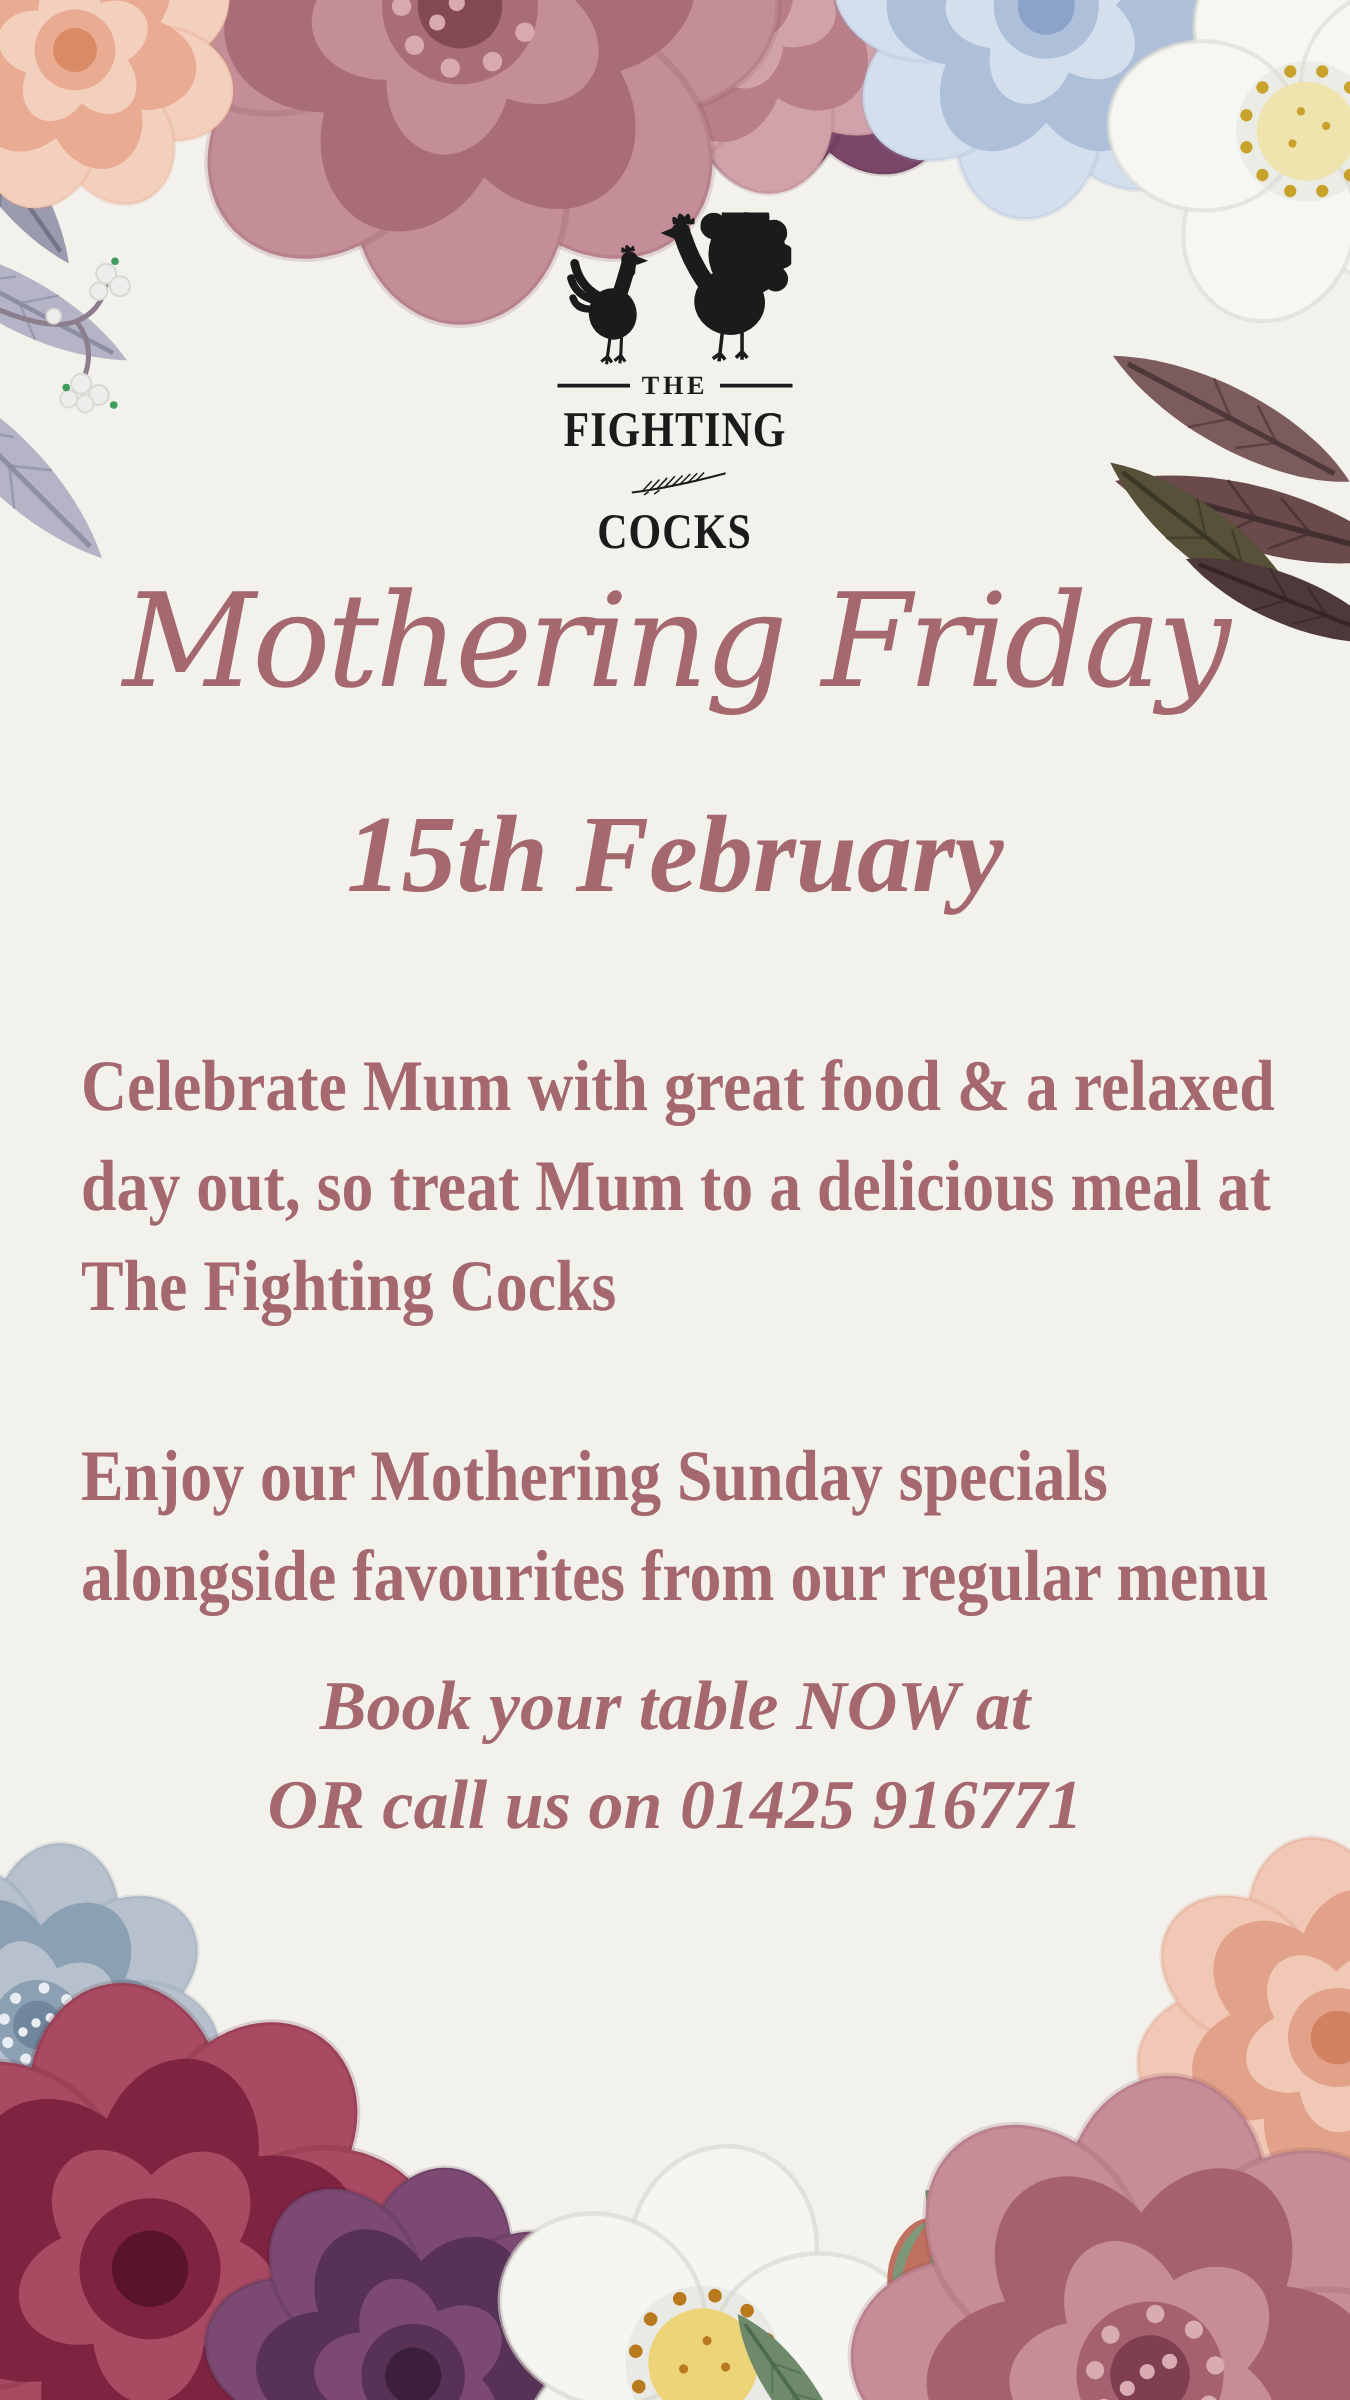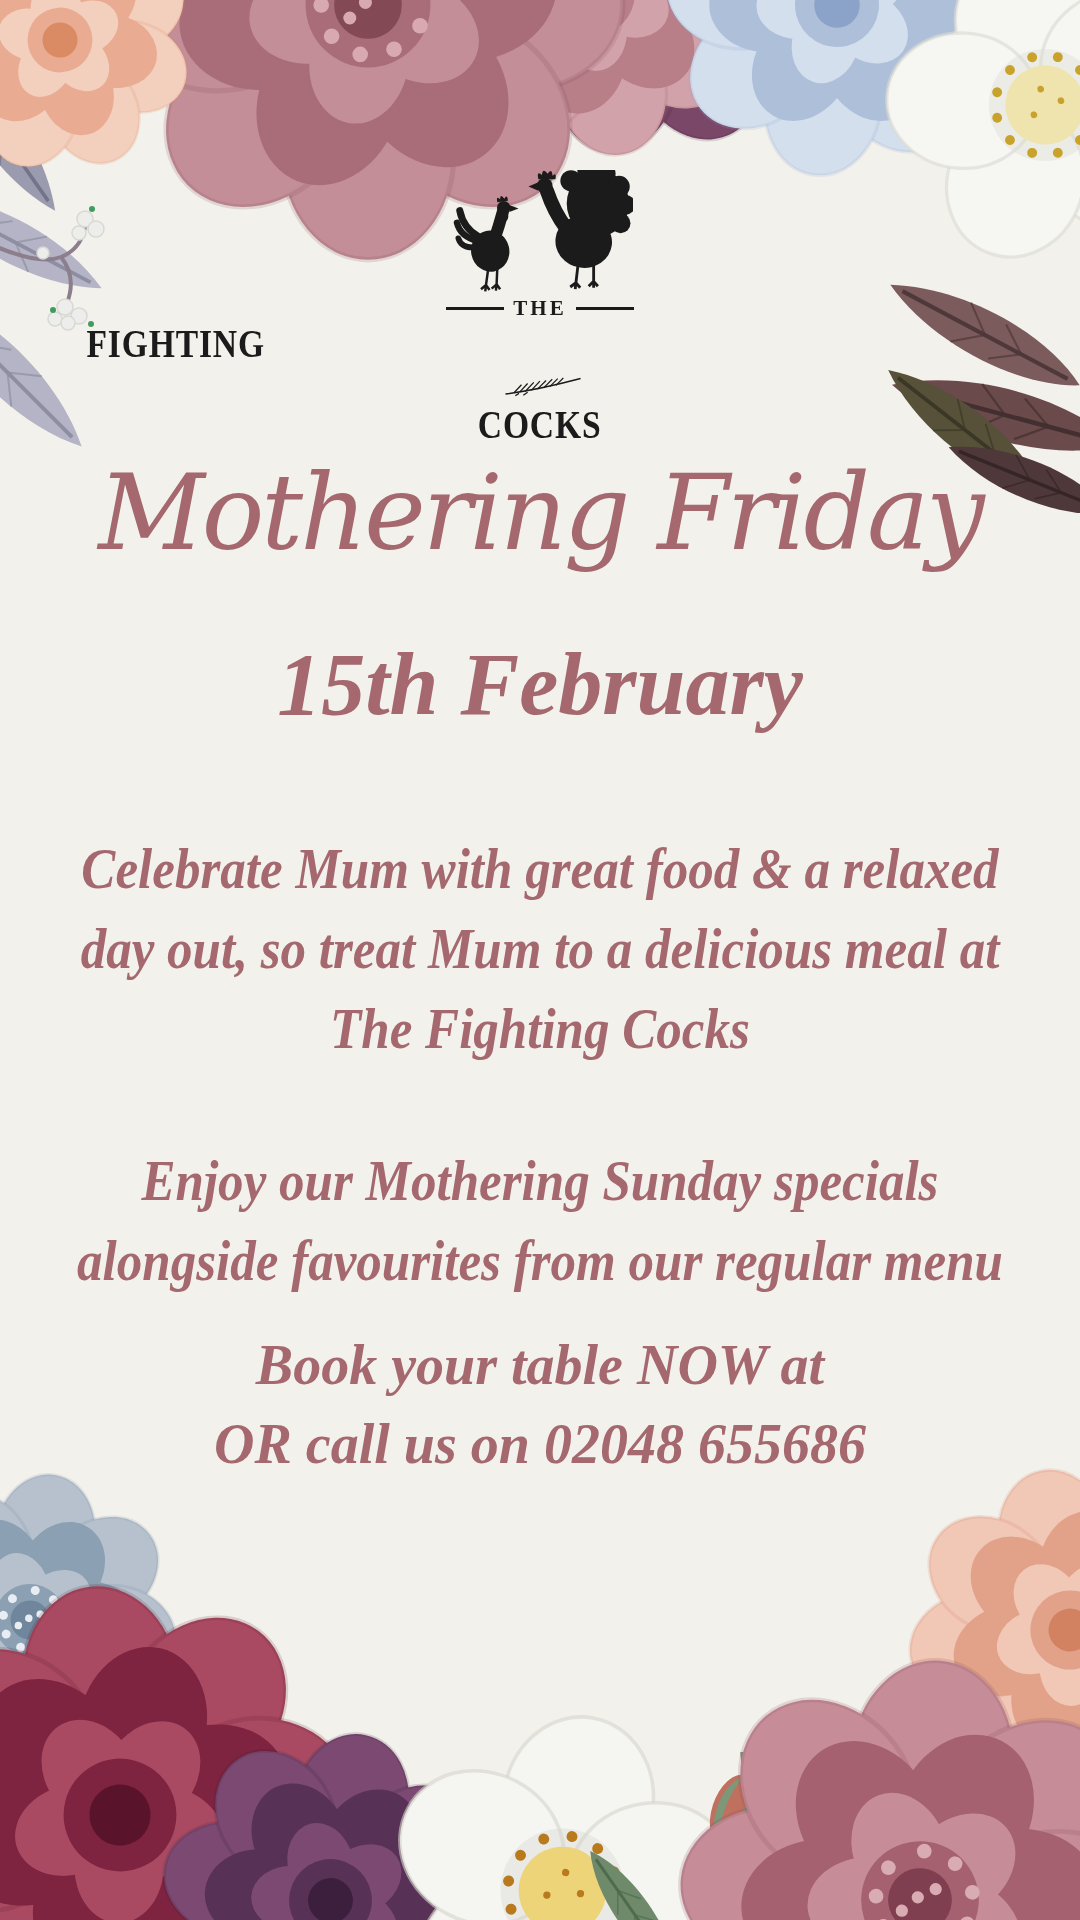--- a/index.html
+++ b/index.html
@@ -1,37 +1,37 @@
 <!DOCTYPE html>
 <html><head>
 <meta charset="utf-8">
 <style>
   html,body{margin:0;padding:0;background:#d8d6d0;}
   .page{position:relative;width:1080px;height:1920px;background:#f3f1ec;overflow:hidden;
         font-family:"Liberation Serif","DejaVu Serif",serif;}
   .deco{position:absolute;pointer-events:none;}
   
-  .logo{position:absolute;top:170px;left:0;width:100%;text-align:left;color:#1b1b1b;z-index:5;}
+  .logo{position:absolute;top:170px;left:0;width:100%;text-align:center;color:#1b1b1b;z-index:5;}
   .roosters{display:block;margin:0 auto;width:186px;height:134px;}
   .logo-the{display:flex;align-items:center;justify-content:center;gap:9px;
             font-size:21px;font-weight:bold;letter-spacing:3px;margin-top:-8px;}
   .rule{display:inline-block;width:58px;height:3px;background:#1b1b1b;}
   .logo-word{display:block;font-weight:bold;letter-spacing:1px;transform:scaleX(.84);white-space:nowrap;}
   .logo-fighting{font-size:40px;margin-top:-1px;}
   .logo-cocks-row{display:flex;align-items:center;justify-content:center;margin-top:-6px;flex-direction:column;}
   .feather{width:80px;height:30px;margin-right:-6px;margin-top:10px;}
   .logo-cocks{font-size:40px;font-weight:bold;letter-spacing:1px;transform:scaleX(.84);white-space:nowrap;}
   
   .accent{color:#a4686e;}
   .script-title{position:absolute;top:452px;left:0;width:100%;text-align:center;z-index:5;
       font-family:"DejaVu Serif",serif;font-style:italic;font-size:104px;letter-spacing:-3px;white-space:nowrap;}
   .date-title{position:absolute;top:634px;left:0;width:100%;text-align:center;z-index:5;
       font-size:88px;font-weight:bold;font-style:italic;}
-  .para{position:absolute;left:0;width:100%;text-align:center;z-index:5;
-      font-weight:bold;font-style:italic;font-size:58px;line-height:80px;}
+  .para{position:absolute;left:0;width:100%;z-index:5;
+      font-weight:bold;font-size:58px;line-height:80px;}
   .para .line{display:block;transform:scaleX(.88);white-space:nowrap;}
   #para1{top:829px;}
   #para2{top:1141px;}
   .booking{position:absolute;top:1326px;left:0;width:100%;text-align:center;z-index:5;
       font-weight:bold;font-style:italic;font-size:56px;line-height:79px;}
   .booking .line{display:block;white-space:nowrap;}
   .url{text-decoration:underline;text-decoration-thickness:6px;text-underline-offset:13px;
        color:inherit;cursor:pointer;}
 </style>
 </head>
@@ -290,16 +290,16 @@
     <span class="line">The Fighting Cocks</span>
   </div>
 
   <div id="para2" class="para accent">
     <span class="line">Enjoy our Mothering Sunday specials</span>
     <span class="line">alongside favourites from our regular menu</span>
   </div>
 
   <div class="booking accent">
     <span class="line">Book your table NOW at</span>
-    <span class="line">OR call us on 02048 655686</span>
+    <span class="line">OR call us on 01425 916771</span>
   </div>
 
 </div>
 
 </body></html>

